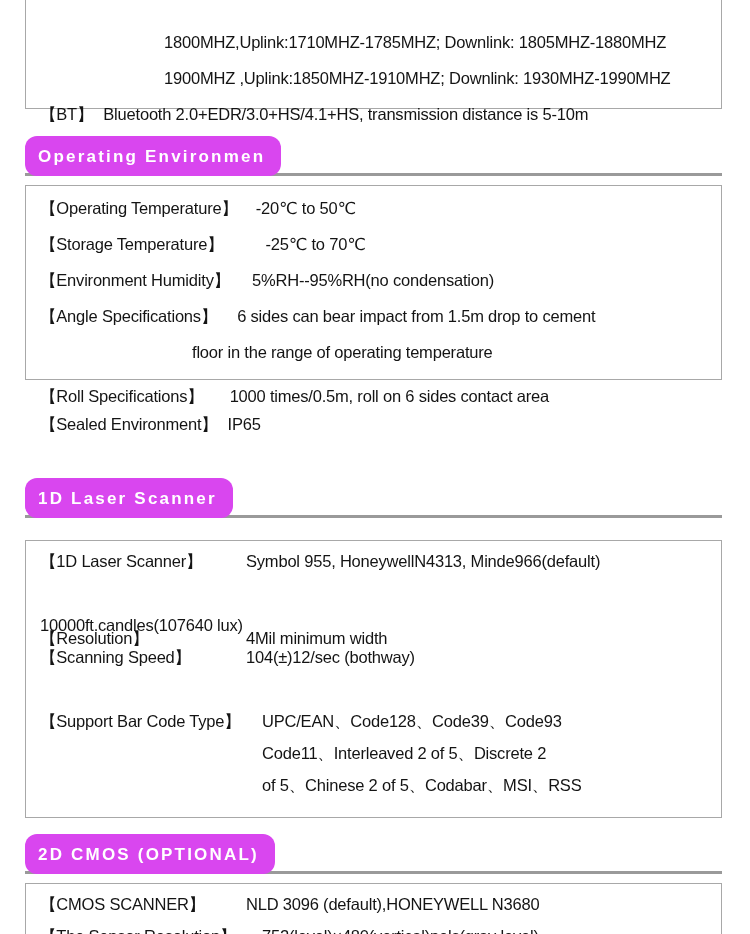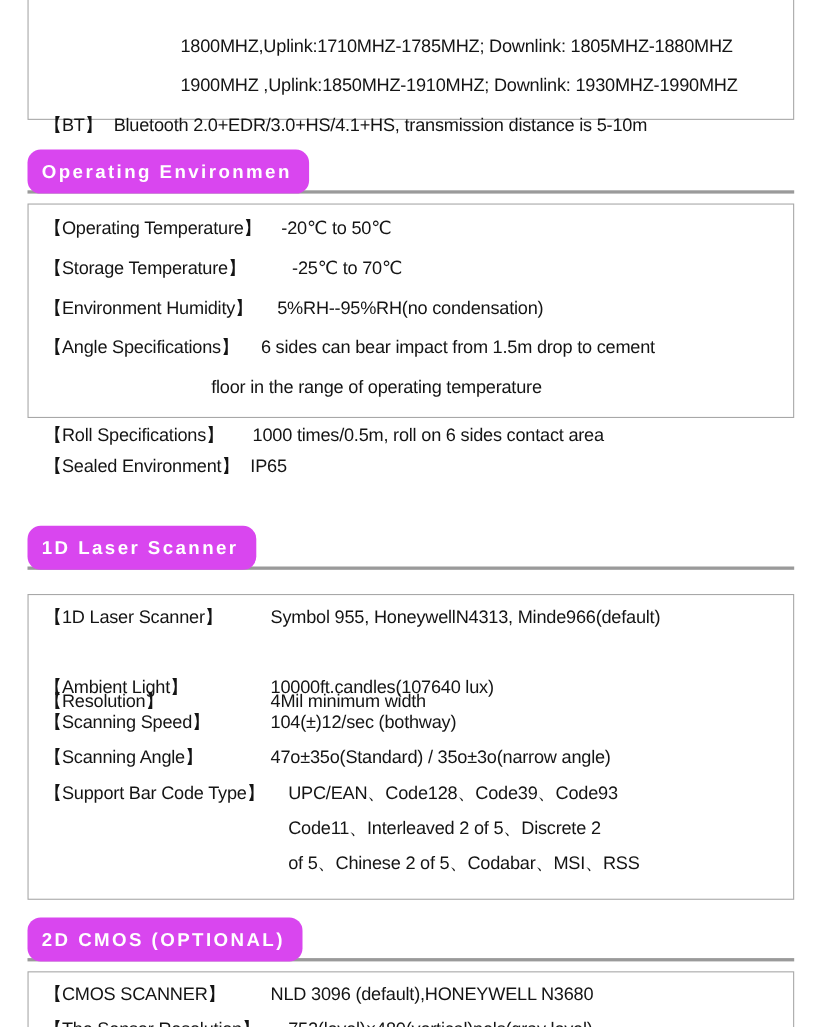--- a/index.html
+++ b/index.html
@@ -198,30 +198,25 @@
     <div class="inner">
       <div class="spec-row" style="top:12px;">
         <span class="spec-label" style="width:206px;">【1D Laser Scanner】</span>
         <span class="spec-value">Symbol 955, HoneywellN4313, Minde966(default)</span>
       </div>
       <div class="spec-row" style="top:44px;">
         <span class="spec-label" style="width:206px;margin-top:45px;">【Resolution】</span>
         <span class="spec-value">4Mil minimum width</span>
       </div>
       <div class="spec-row" style="top:76px;">
-        <span class="spec-label" style="width:206px;">【Ambient Light】</span>
         <span class="spec-value">10000ft.candles(107640 lux)</span>
       </div>
       <div class="spec-row" style="top:108px;">
         <span class="spec-label" style="width:206px;">【Scanning Speed】</span>
         <span class="spec-value">104(±)12/sec (bothway)</span>
-      </div>
-      <div class="spec-row" style="top:140px;">
-        <span class="spec-label" style="width:206px;">【Scanning Angle】</span>
-        <span class="spec-value">47o±35o(Standard) / 35o±3o(narrow angle)</span>
       </div>
       <div class="spec-row" style="top:172px;">
         <span class="spec-label" style="width:222px;">【Support Bar Code Type】</span>
         <span class="spec-value">UPC/EAN、Code128、Code39、Code93</span>
       </div>
       <div class="spec-row" style="top:204px; left:236px;">
         <span class="spec-value">Code11、Interleaved 2 of 5、Discrete 2</span>
       </div>
       <div class="spec-row" style="top:236px; left:236px;">
         <span class="spec-value">of 5、Chinese 2 of 5、Codabar、MSI、RSS</span>

